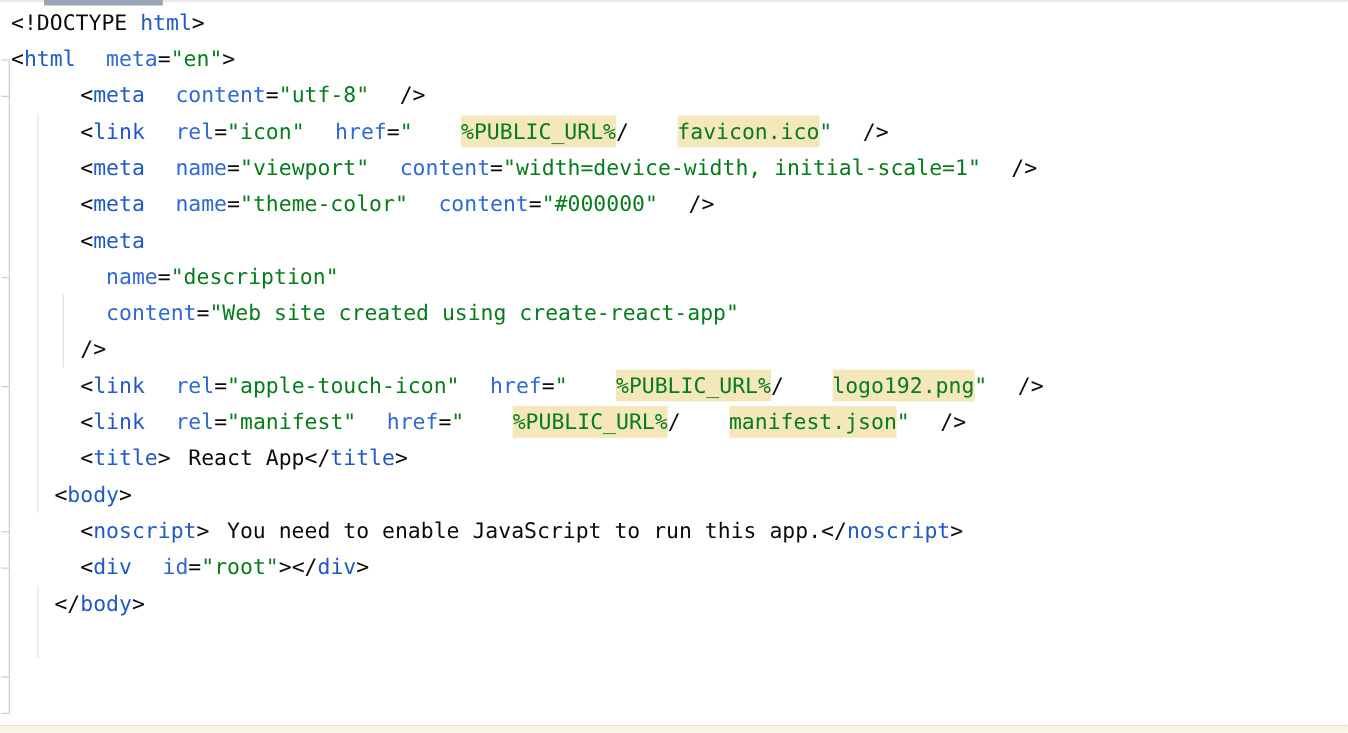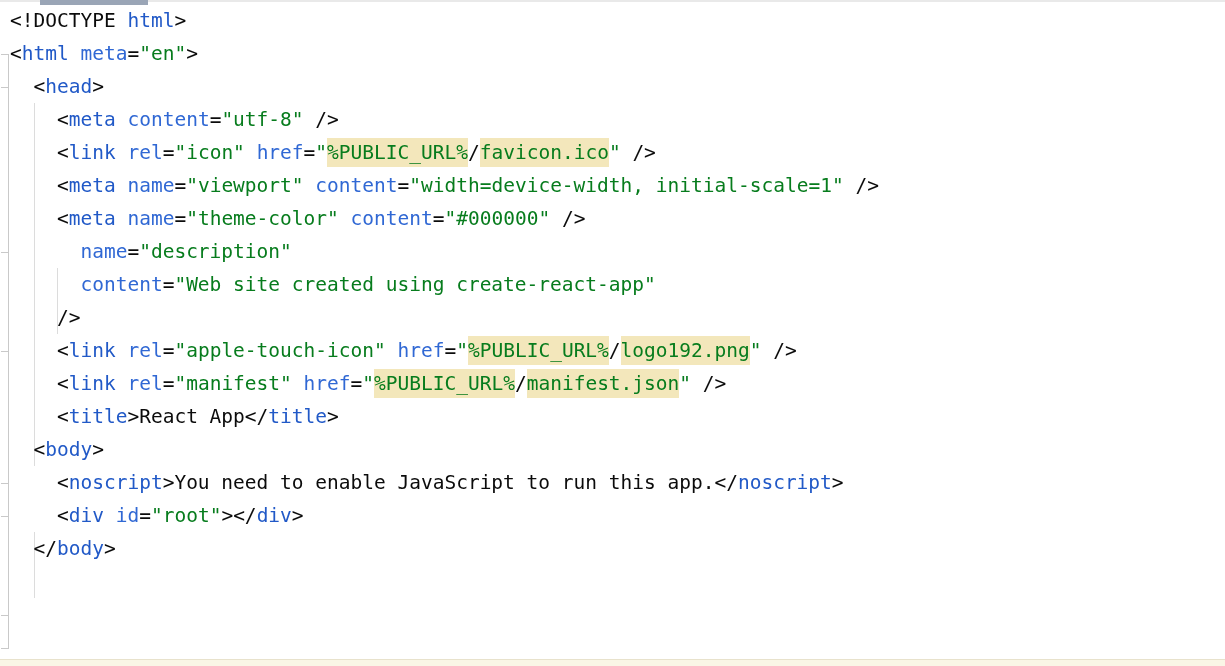--- a/index.html
+++ b/index.html
@@ -21,25 +21,25 @@
     background:#ffffff;
     font-family:"DejaVu Sans Mono","Liberation Mono",monospace;
   }
   .editor{position:absolute;inset:0;}
   .code{position:absolute;top:4px;left:0;z-index:2;}
   .code-line{
     height:33px;line-height:33px;padding-left:10px;
     white-space:pre;font-size:19.5px;color:var(--c-plain);
   }
   .tk-p{color:var(--c-plain);}
-  .tk-x{color:var(--c-plain);}
+  .tk-x{color:var(--c-plain);margin-left:16px;}
   .tk-t{color:var(--c-tag);}
   .tk-a{color:var(--c-attr);}
   .tk-s{color:var(--c-str);}
-  .tk-h{color:var(--c-str);background:var(--c-hl-bg);padding:3px 0;}
+  .tk-h{color:var(--c-str);background:var(--c-hl-bg);padding:3px 0;margin-left:44px;}
   .indent-guide{position:absolute;width:1px;background:var(--c-guide);z-index:1;}
   .fold-rail{position:absolute;left:8px;width:1px;background:var(--c-fold);z-index:1;}
   .fold-tick{position:absolute;left:1px;width:8px;height:1px;background:var(--c-fold);z-index:1;}
   .hscroll-track{position:absolute;top:0;left:0;width:1225px;height:2px;background:var(--c-track);z-index:3;}
   .hscroll-thumb{position:absolute;top:0;left:40px;width:108px;height:5px;background:var(--c-thumb);z-index:4;}
   .bottom-strip{
     position:absolute;left:0;bottom:0;width:1225px;height:7px;
     background:var(--c-bottom);border-top:1px solid var(--c-bottom-edge);
     box-sizing:border-box;z-index:5;
   }
@@ -63,25 +63,25 @@
       <div class="fold-tick" style="top: 615px;"></div>
       <div class="fold-tick" style="top: 648px;"></div>
       <div class="indent-guide" style="left: 34px; top: 103px; height: 363px;"></div>
       <div class="indent-guide" style="left: 34px; top: 532px; height: 66px;"></div>
       <div class="indent-guide" style="left: 57px; top: 268px; height: 66px;"></div>
     </div>
 
   <div class="code" id="code">
       <div class="code-line"><span class="tk-p">&lt;!DOCTYPE </span><span class="tk-t">html</span><span class="tk-p">&gt;</span></div>
       <div class="code-line"><span class="tk-p">&lt;</span><span class="tk-t">html</span><span class="tk-x"> </span><span class="tk-a">meta</span><span class="tk-p">=</span><span class="tk-s">"en"</span><span class="tk-p">&gt;</span></div>
-      <div class="code-line"><span class="tk-x">  </span><span class="tk-p">&lt;</span><span class="tk-t">head</span><span class="tk-p">&gt;</span></div>
       <div class="code-line"><span class="tk-x">    </span><span class="tk-p">&lt;</span><span class="tk-t">meta</span><span class="tk-x"> </span><span class="tk-a">content</span><span class="tk-p">=</span><span class="tk-s">"utf-8"</span><span class="tk-x"> </span><span class="tk-p">/&gt;</span></div>
       <div class="code-line"><span class="tk-x">    </span><span class="tk-p">&lt;</span><span class="tk-t">link</span><span class="tk-x"> </span><span class="tk-a">rel</span><span class="tk-p">=</span><span class="tk-s">"icon"</span><span class="tk-x"> </span><span class="tk-a">href</span><span class="tk-p">=</span><span class="tk-s">"</span><span class="tk-h">%PUBLIC_URL%</span><span class="tk-p">/</span><span class="tk-h">favicon.ico</span><span class="tk-s">"</span><span class="tk-x"> </span><span class="tk-p">/&gt;</span></div>
       <div class="code-line"><span class="tk-x">    </span><span class="tk-p">&lt;</span><span class="tk-t">meta</span><span class="tk-x"> </span><span class="tk-a">name</span><span class="tk-p">=</span><span class="tk-s">"viewport"</span><span class="tk-x"> </span><span class="tk-a">content</span><span class="tk-p">=</span><span class="tk-s">"width=device-width, initial-scale=1"</span><span class="tk-x"> </span><span class="tk-p">/&gt;</span></div>
       <div class="code-line"><span class="tk-x">    </span><span class="tk-p">&lt;</span><span class="tk-t">meta</span><span class="tk-x"> </span><span class="tk-a">name</span><span class="tk-p">=</span><span class="tk-s">"theme-color"</span><span class="tk-x"> </span><span class="tk-a">content</span><span class="tk-p">=</span><span class="tk-s">"#000000"</span><span class="tk-x"> </span><span class="tk-p">/&gt;</span></div>
+      <div class="code-line"><span class="tk-x">    </span><span class="tk-p">&lt;</span><span class="tk-t">meta</span></div>
       <div class="code-line"><span class="tk-x">      </span><span class="tk-a">name</span><span class="tk-p">=</span><span class="tk-s">"description"</span></div>
       <div class="code-line"><span class="tk-x">      </span><span class="tk-a">content</span><span class="tk-p">=</span><span class="tk-s">"Web site created using create-react-app"</span></div>
       <div class="code-line"><span class="tk-x">    </span><span class="tk-p">/&gt;</span></div>
       <div class="code-line"><span class="tk-x">    </span><span class="tk-p">&lt;</span><span class="tk-t">link</span><span class="tk-x"> </span><span class="tk-a">rel</span><span class="tk-p">=</span><span class="tk-s">"apple-touch-icon"</span><span class="tk-x"> </span><span class="tk-a">href</span><span class="tk-p">=</span><span class="tk-s">"</span><span class="tk-h">%PUBLIC_URL%</span><span class="tk-p">/</span><span class="tk-h">logo192.png</span><span class="tk-s">"</span><span class="tk-x"> </span><span class="tk-p">/&gt;</span></div>
       <div class="code-line"><span class="tk-x">    </span><span class="tk-p">&lt;</span><span class="tk-t">link</span><span class="tk-x"> </span><span class="tk-a">rel</span><span class="tk-p">=</span><span class="tk-s">"manifest"</span><span class="tk-x"> </span><span class="tk-a">href</span><span class="tk-p">=</span><span class="tk-s">"</span><span class="tk-h">%PUBLIC_URL%</span><span class="tk-p">/</span><span class="tk-h">manifest.json</span><span class="tk-s">"</span><span class="tk-x"> </span><span class="tk-p">/&gt;</span></div>
       <div class="code-line"><span class="tk-x">    </span><span class="tk-p">&lt;</span><span class="tk-t">title</span><span class="tk-p">&gt;</span><span class="tk-x">React App</span><span class="tk-p">&lt;/</span><span class="tk-t">title</span><span class="tk-p">&gt;</span></div>
       <div class="code-line"><span class="tk-x">  </span><span class="tk-p">&lt;</span><span class="tk-t">body</span><span class="tk-p">&gt;</span></div>
       <div class="code-line"><span class="tk-x">    </span><span class="tk-p">&lt;</span><span class="tk-t">noscript</span><span class="tk-p">&gt;</span><span class="tk-x">You need to enable JavaScript to run this app.</span><span class="tk-p">&lt;/</span><span class="tk-t">noscript</span><span class="tk-p">&gt;</span></div>
       <div class="code-line"><span class="tk-x">    </span><span class="tk-p">&lt;</span><span class="tk-t">div</span><span class="tk-x"> </span><span class="tk-a">id</span><span class="tk-p">=</span><span class="tk-s">"root"</span><span class="tk-p">&gt;&lt;/</span><span class="tk-t">div</span><span class="tk-p">&gt;</span></div>
       <div class="code-line"><span class="tk-x">  </span><span class="tk-p">&lt;/</span><span class="tk-t">body</span><span class="tk-p">&gt;</span></div>

